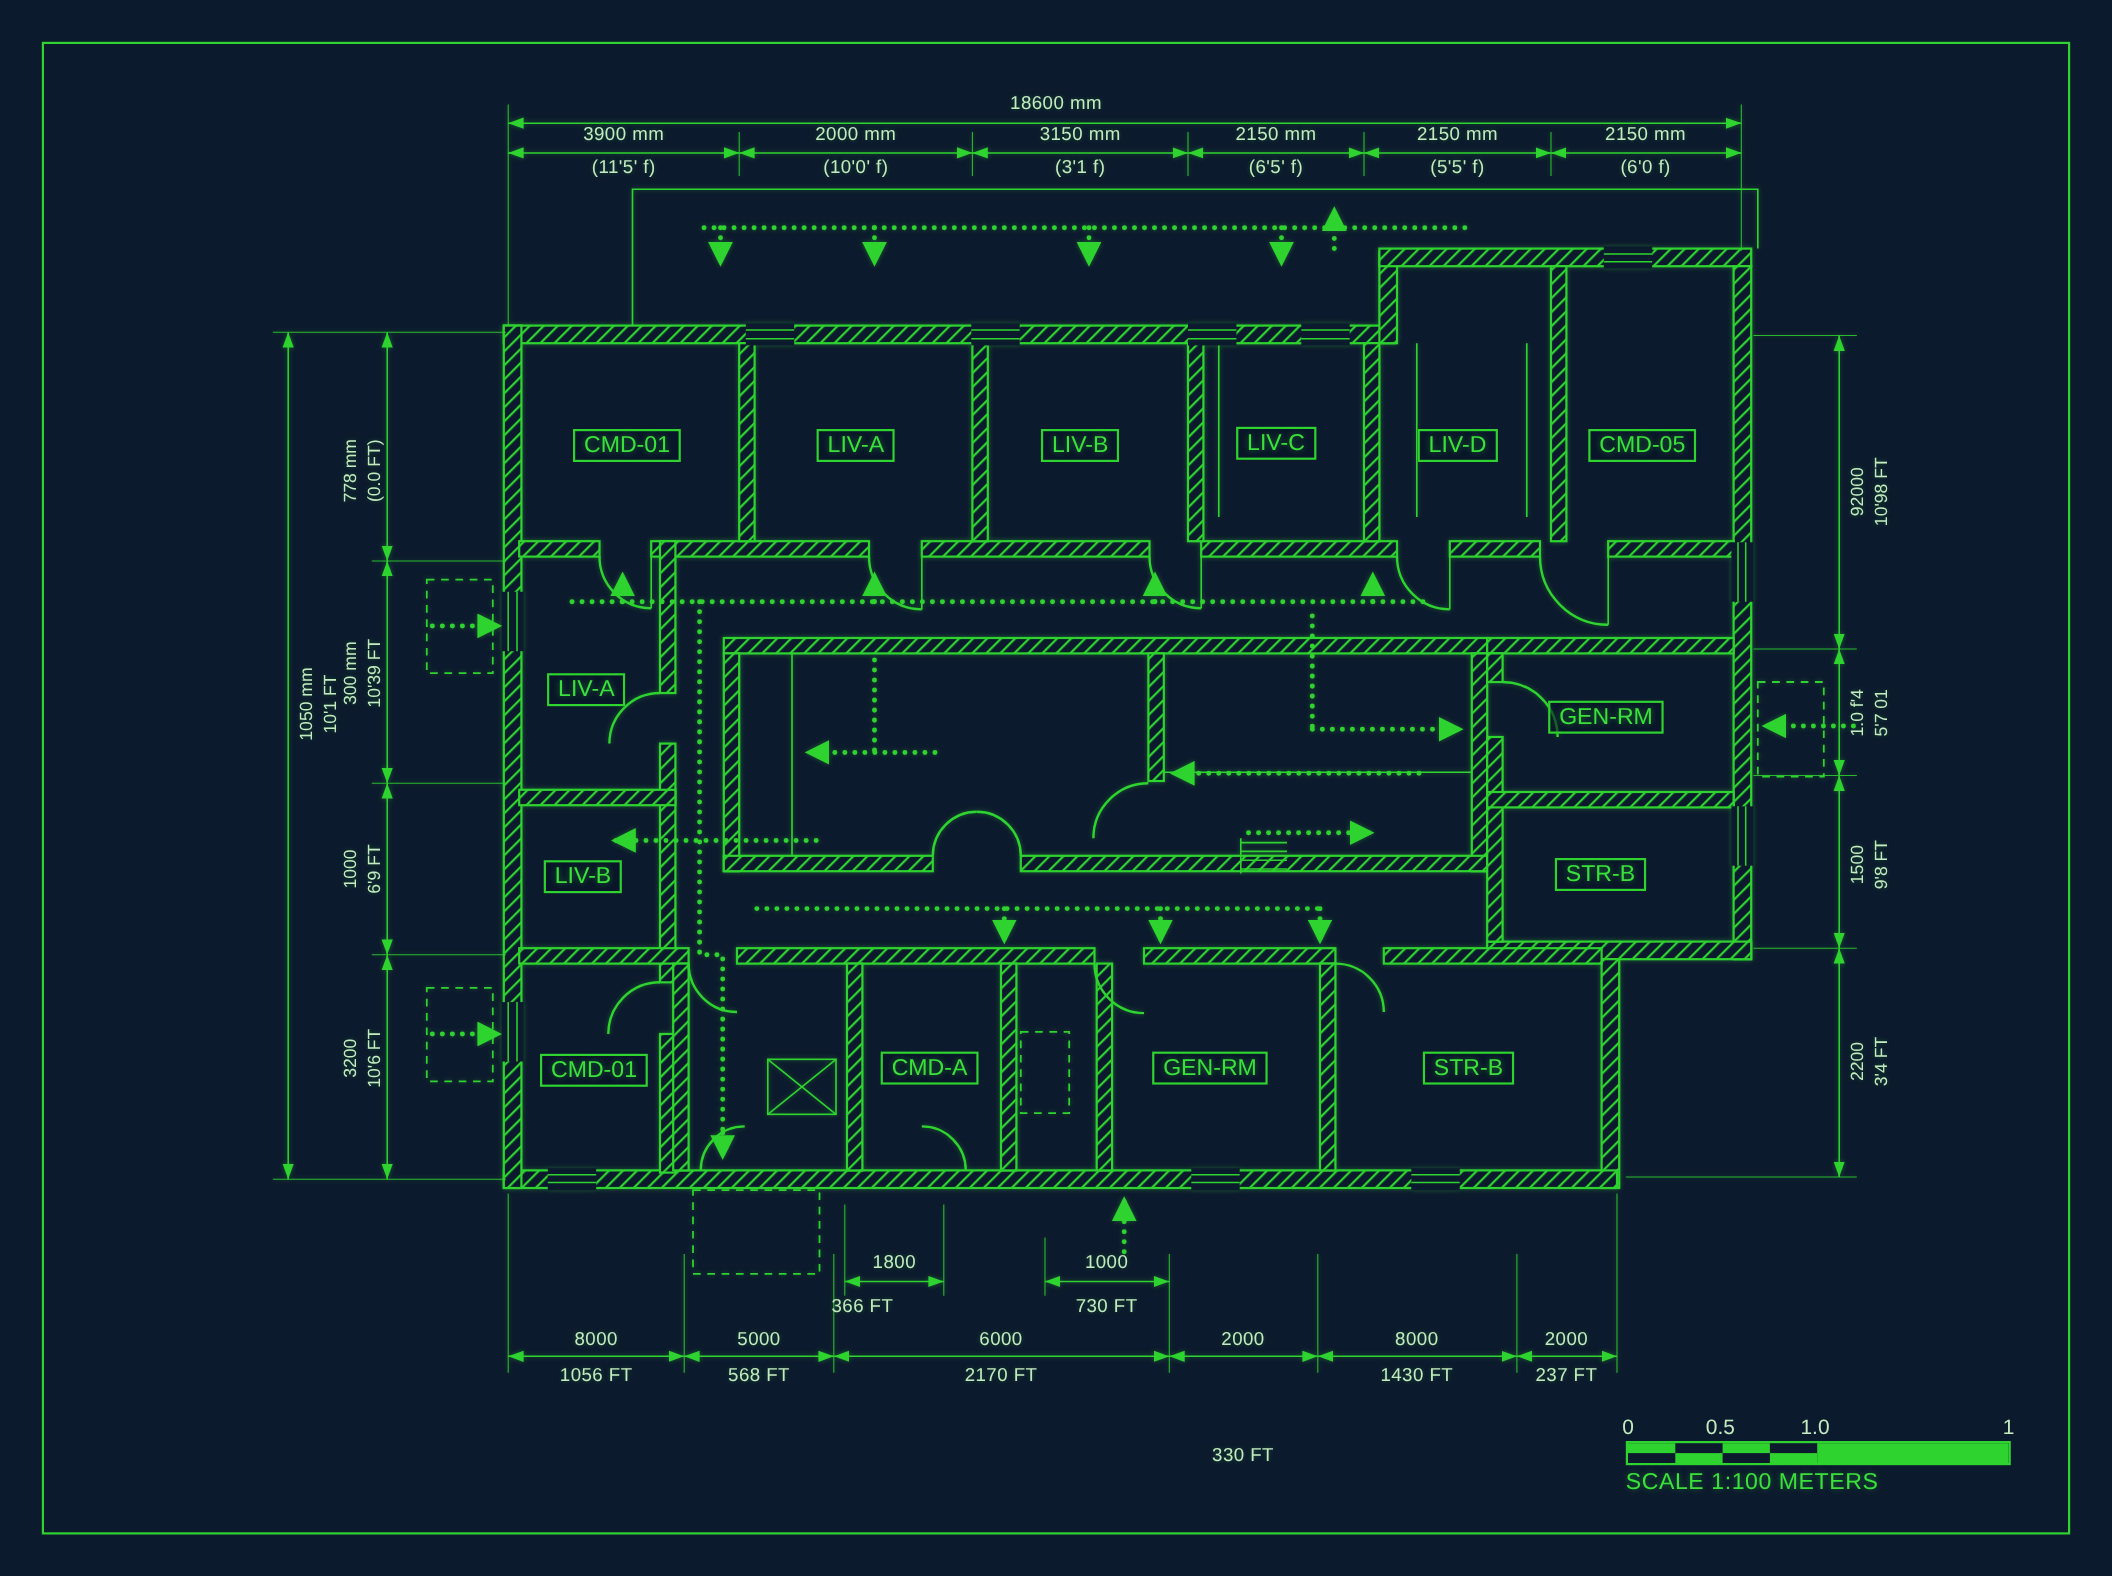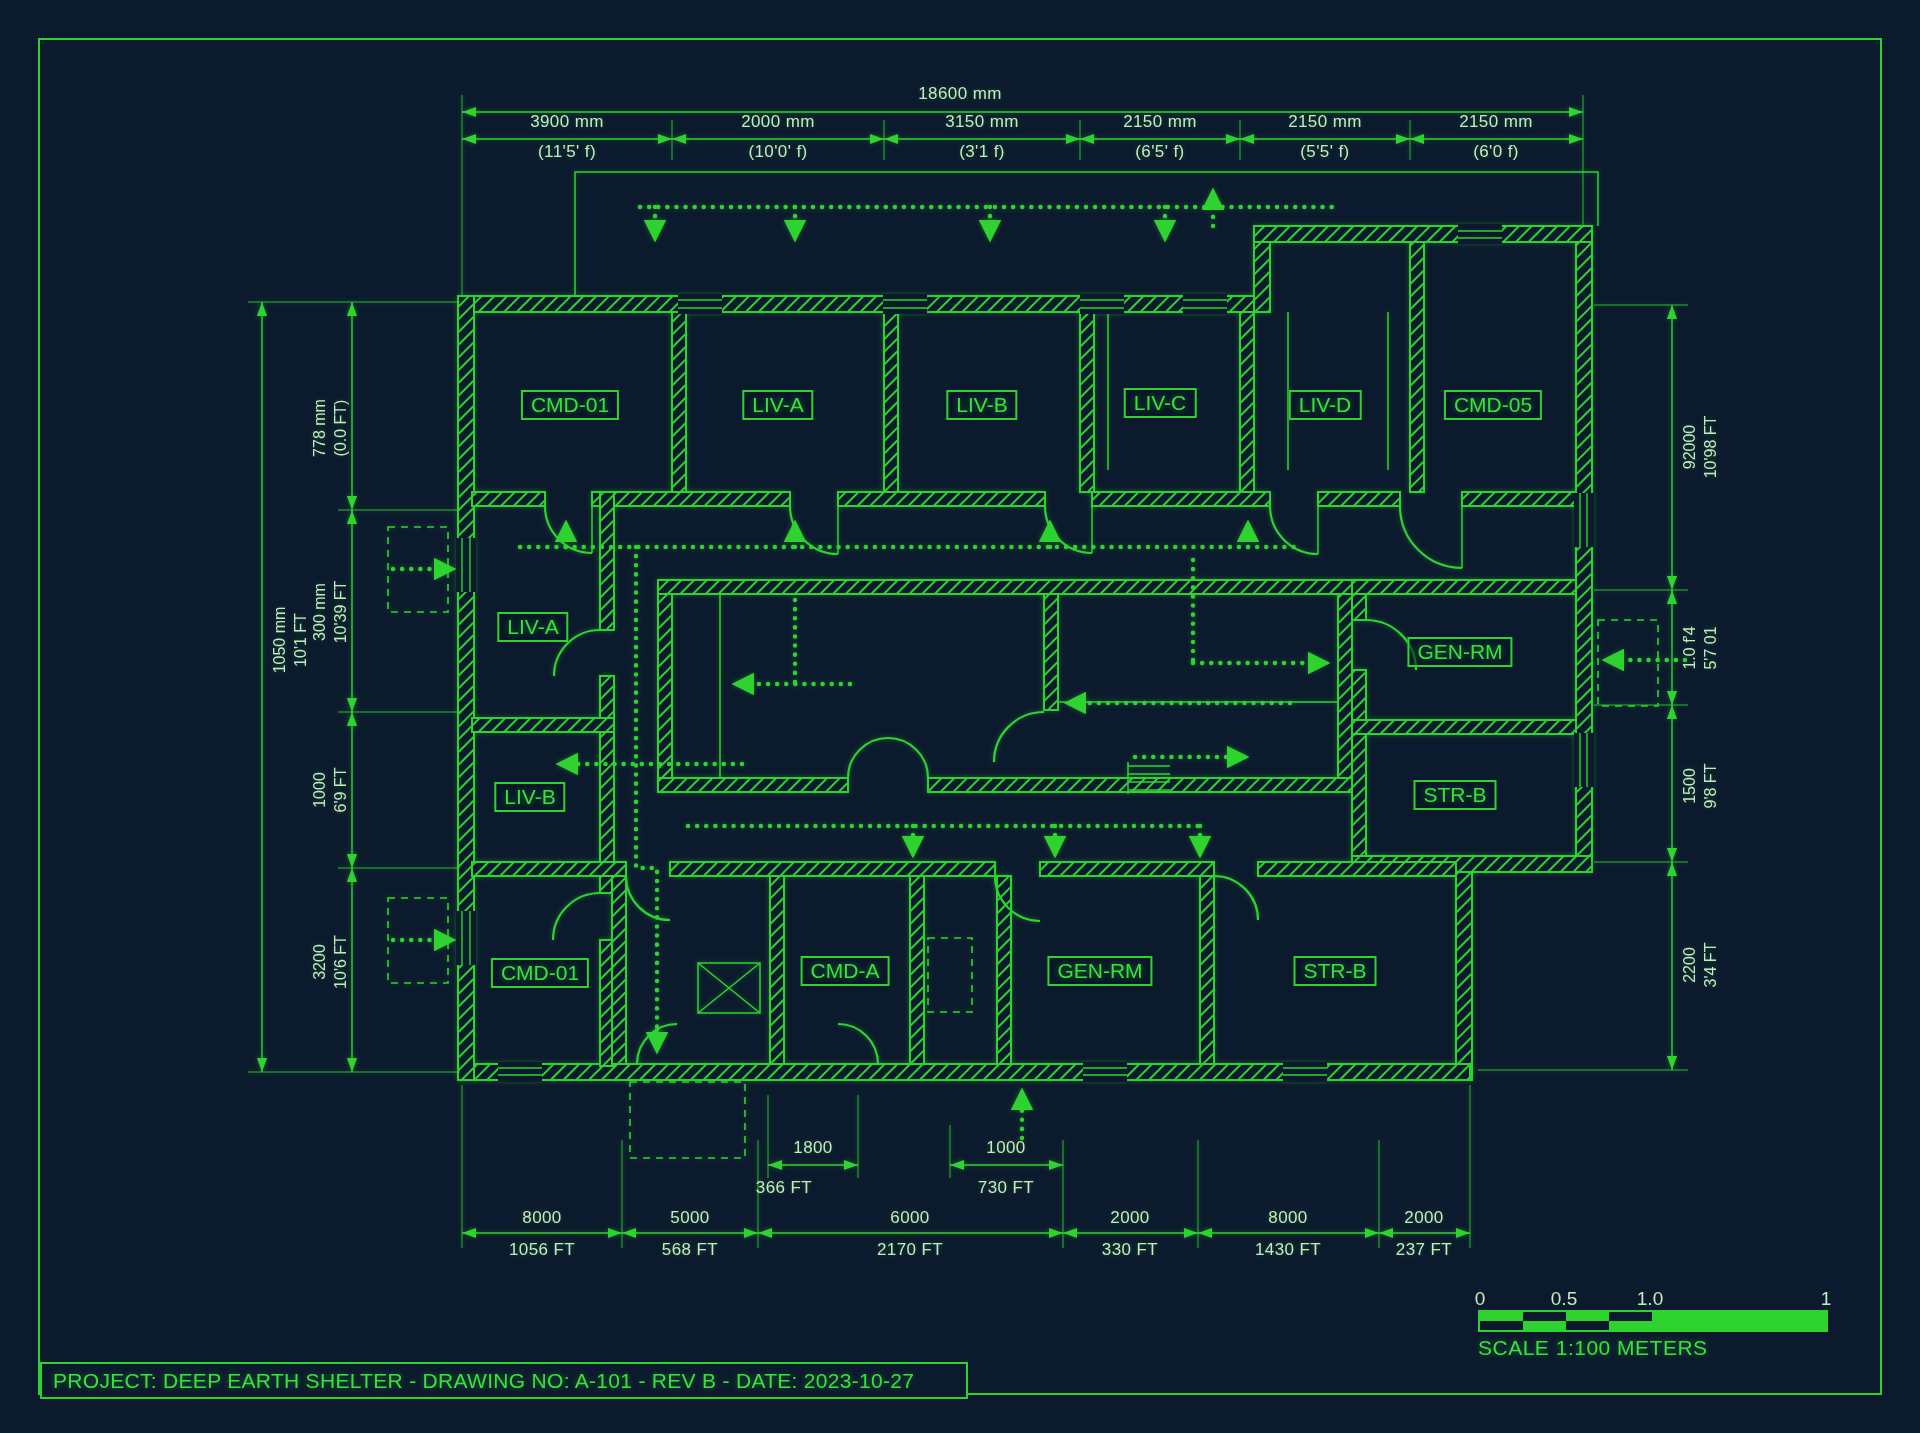--- a/index.html
+++ b/index.html
@@ -393,21 +393,21 @@
     <span>3'4 FT</span>
   </div>
 
   <span class="lbl" style="left:542px;top:1218px">8000</span>
   <span class="lbl" style="left:542px;top:1250px">1056 FT</span>
   <span class="lbl" style="left:690px;top:1218px">5000</span>
   <span class="lbl" style="left:690px;top:1250px">568 FT</span>
   <span class="lbl" style="left:910px;top:1218px">6000</span>
   <span class="lbl" style="left:910px;top:1250px">2170 FT</span>
   <span class="lbl" style="left:1130px;top:1218px">2000</span>
-  <span class="lbl" style="left:1130px;top:1250px">330 FT</span>
+  <span class="lbl" style="left:1130px;top:1323px">330 FT</span>
   <span class="lbl" style="left:1288px;top:1218px">8000</span>
   <span class="lbl" style="left:1288px;top:1250px">1430 FT</span>
   <span class="lbl" style="left:1424px;top:1218px">2000</span>
   <span class="lbl" style="left:1424px;top:1250px">237 FT</span>
   <span class="lbl" style="left:813px;top:1148px">1800</span>
   <span class="lbl" style="left:784px;top:1188px">366 FT</span>
   <span class="lbl" style="left:1006px;top:1148px">1000</span>
   <span class="lbl" style="left:1006px;top:1188px">730 FT</span>
 
   <div id="scale-bar">
@@ -424,16 +424,13 @@
       <div class="sc" style="left:129px;top:0"></div>
       <div class="sc" style="left:0;top:9px"></div>
       <div class="sc g" style="left:43px;top:9px"></div>
       <div class="sc" style="left:86px;top:9px"></div>
       <div class="sc g" style="left:129px;top:9px"></div>
       <div id="scale-solid"></div>
     </div>
     <div id="scale-caption">SCALE 1:100 METERS</div>
   </div>
 
-  <div id="title-block">
-    <span>PROJECT: DEEP EARTH SHELTER - DRAWING NO: A-101 - REV B - DATE: 2023-10-27</span>
-  </div>
 </div>
 
 </body></html>

